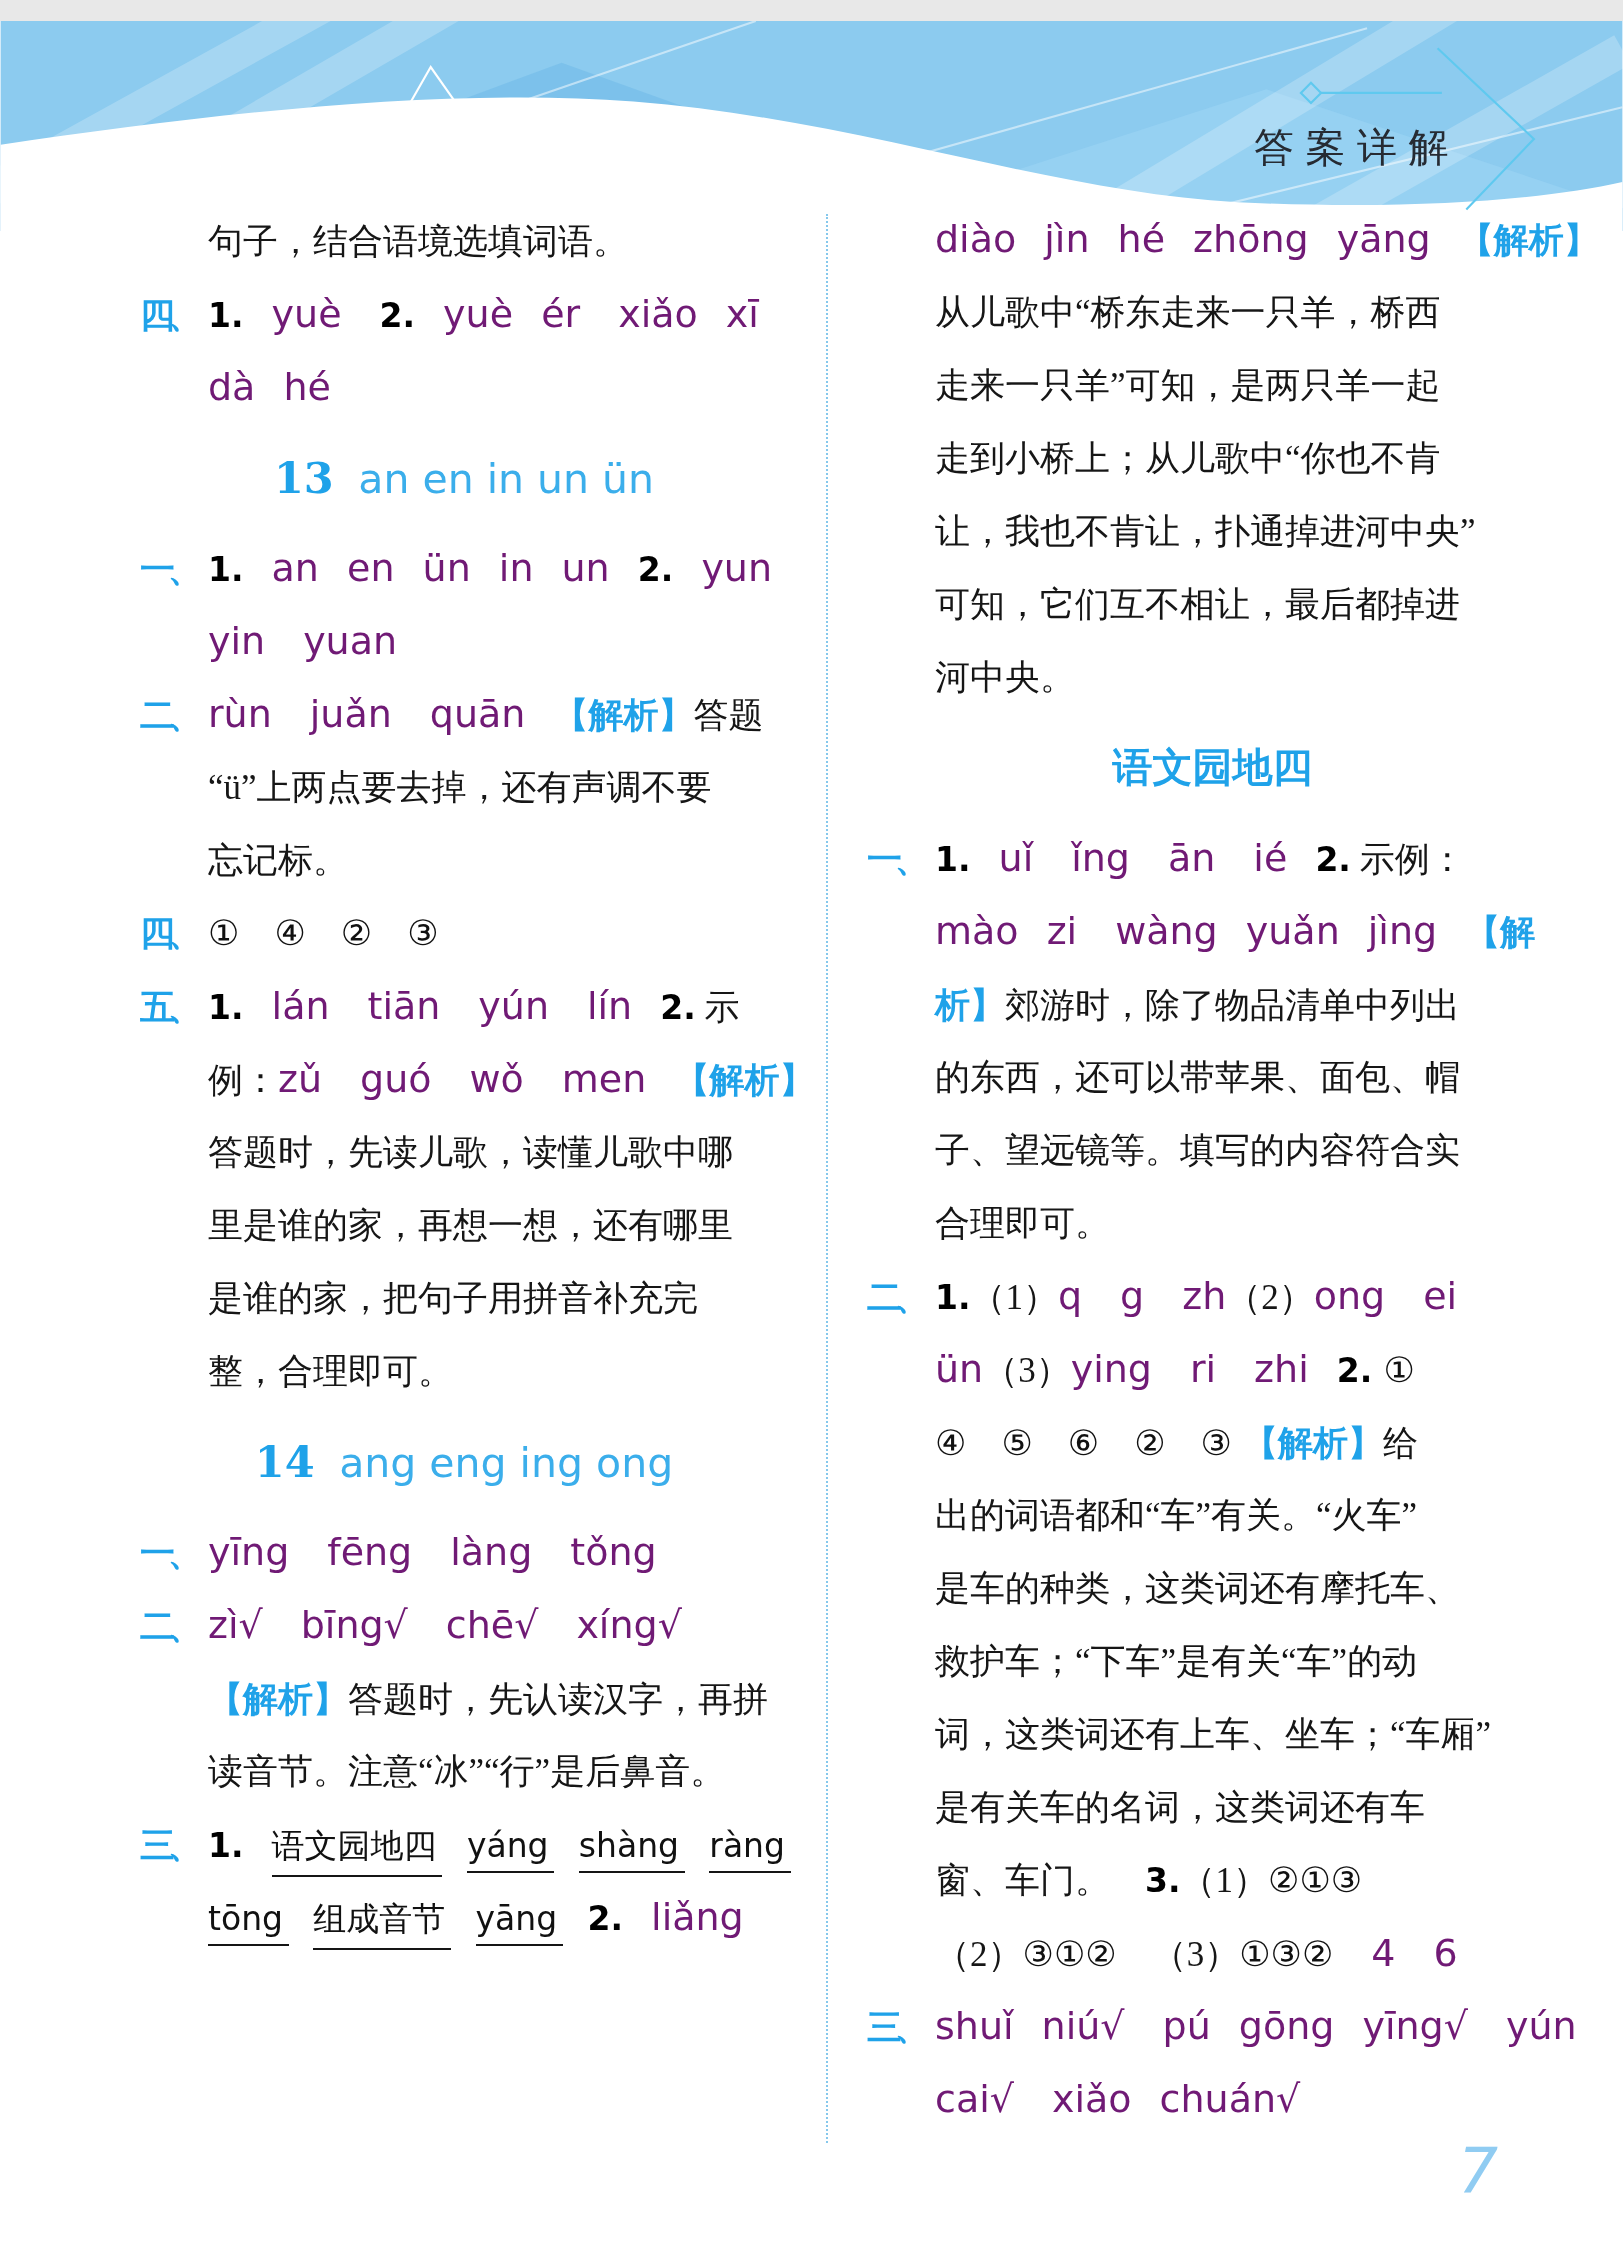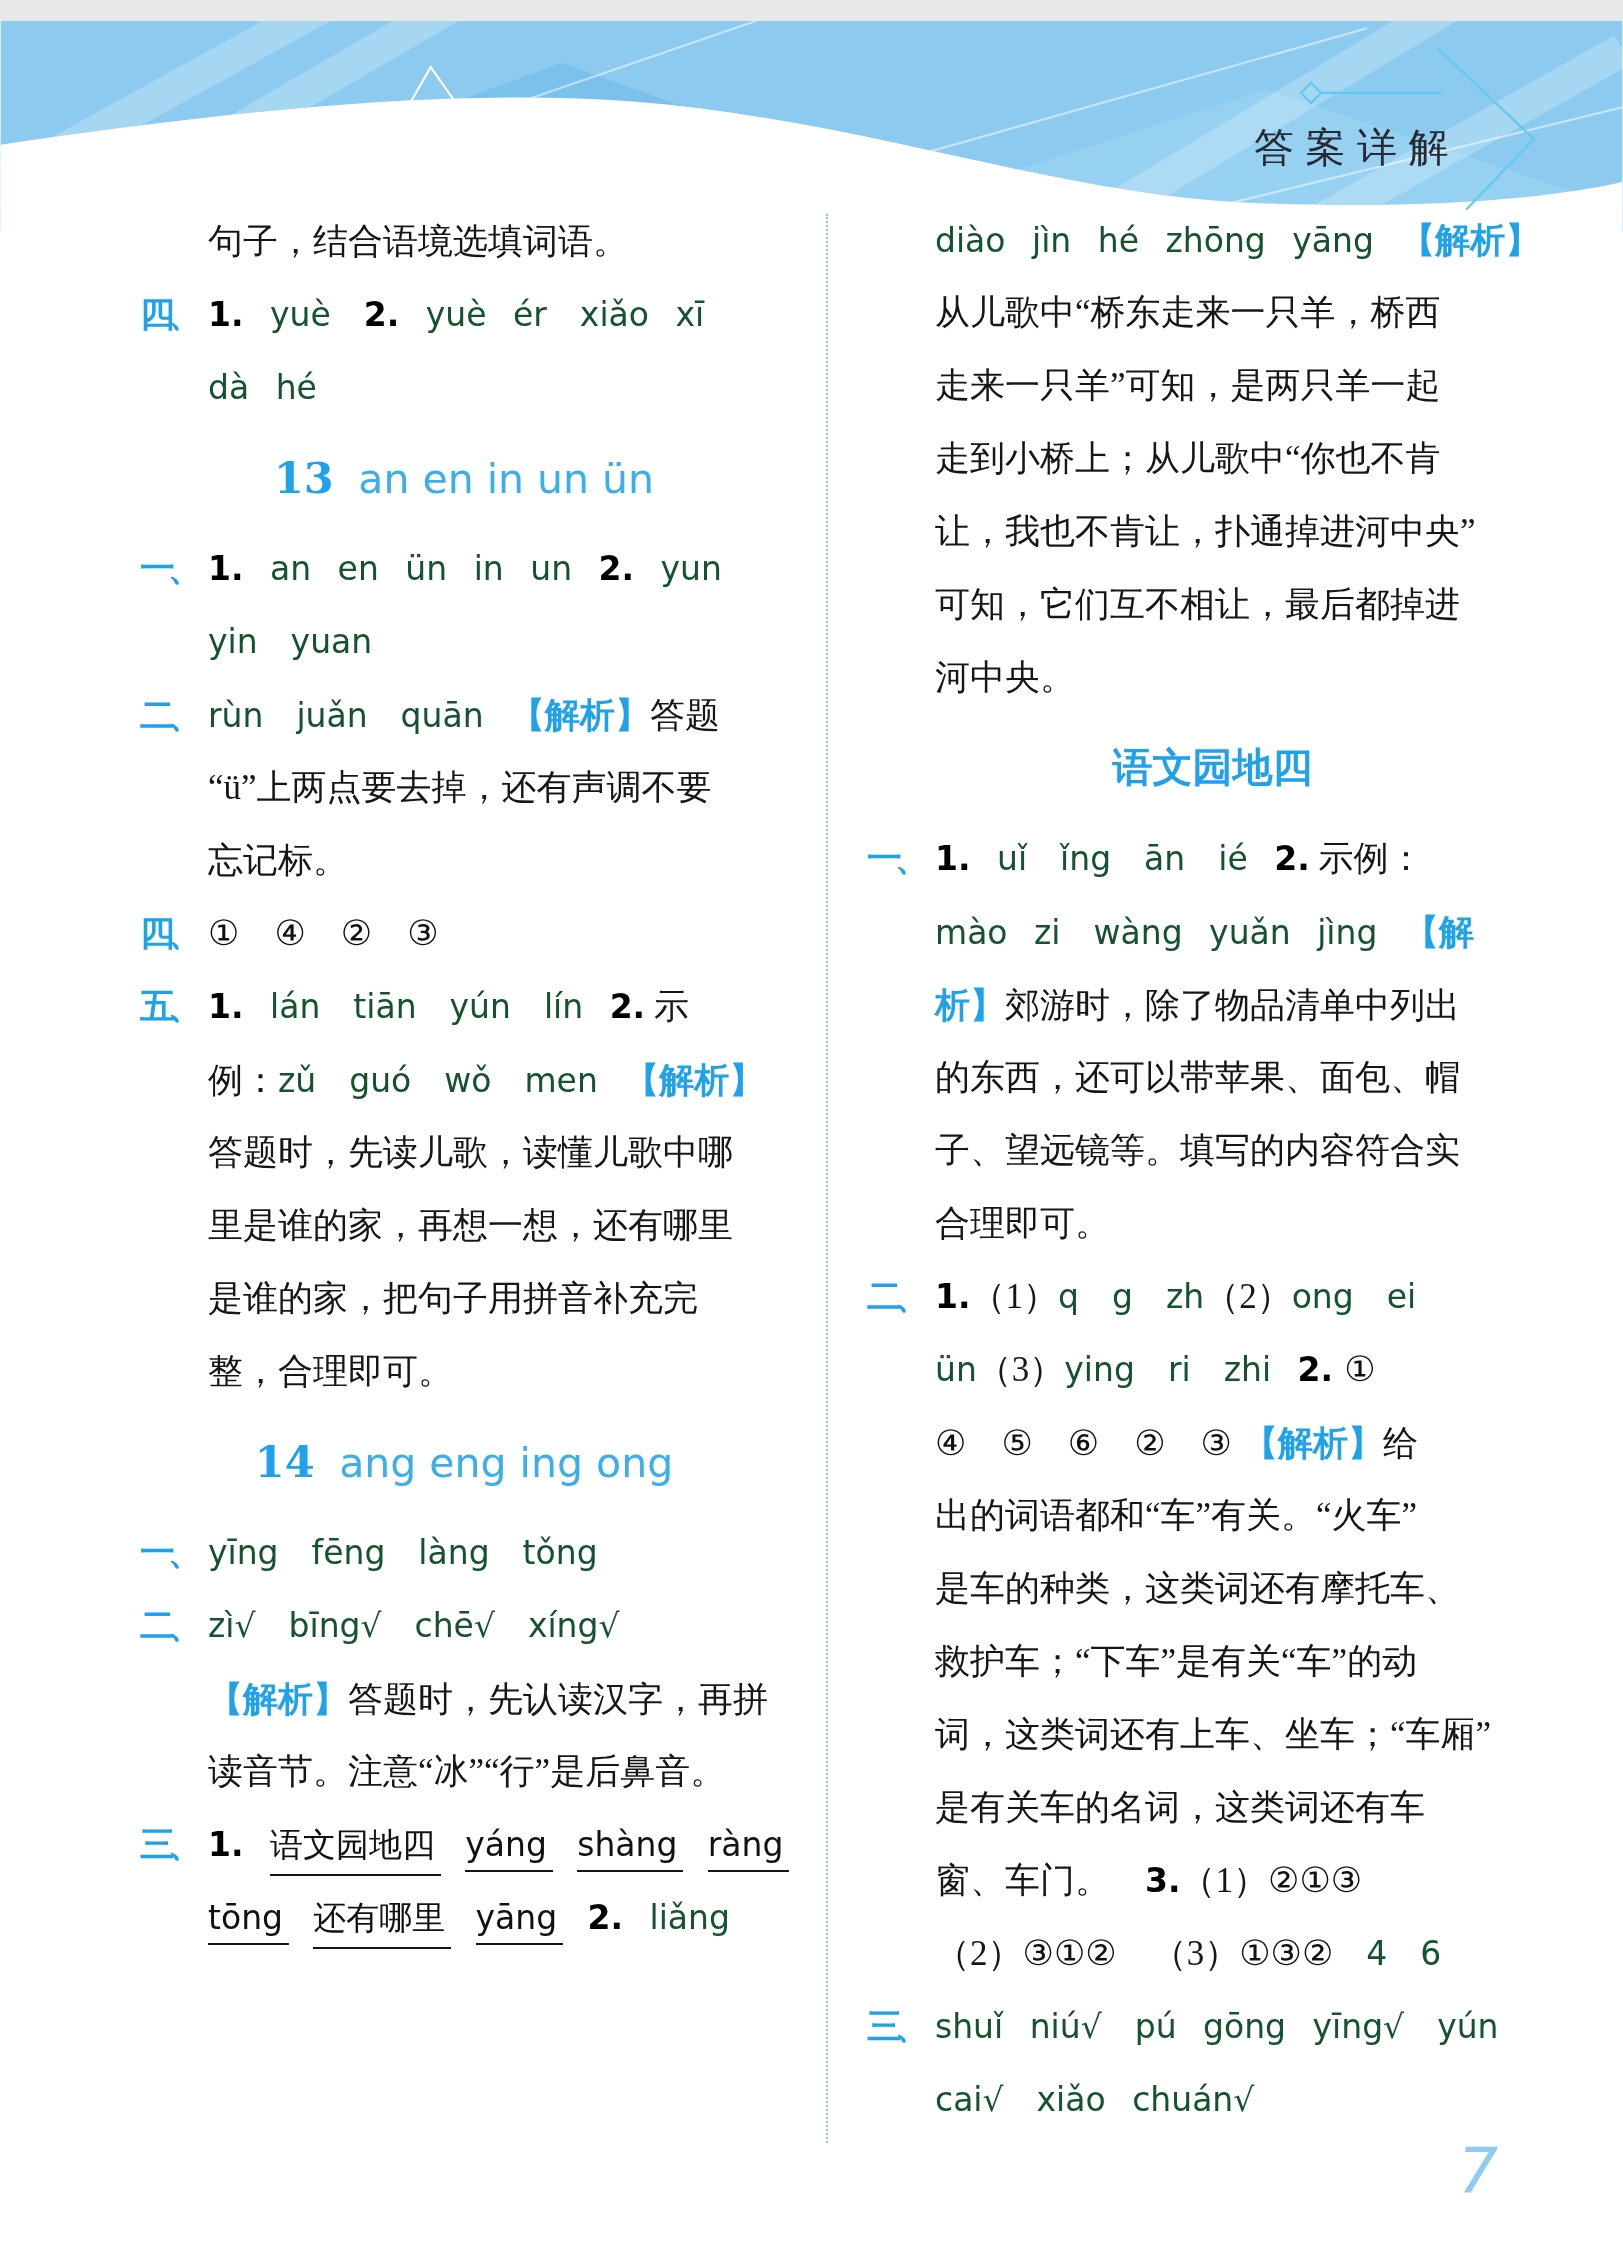--- a/index.html
+++ b/index.html
@@ -24,21 +24,21 @@
   .col{position:absolute;white-space:nowrap;}
   .col-left{left:140px;top:184px;width:648px;}
   .col-right{left:867px;top:182px;width:691px;}
   .line{height:73px;line-height:73px;font-size:35px;white-space:nowrap;}
   .line.ind{padding-left:68px;}
   .marker{
     display:inline-block;width:68px;letter-spacing:-7.2px;
     color:#1fa2e9;font-weight:700;font-family:"Liberation Serif",serif;
   }
   .seg-cn{font-family:"Liberation Serif",serif;color:#161616;}
-  .seg-py{font-family:"DejaVu Sans",sans-serif;font-size:33px;word-spacing:16px;color:#14532d;}
+  .seg-py{font-family:"DejaVu Sans",sans-serif;font-size:38px;word-spacing:16px;color:#701a75;}
   .seg-b{font-family:"DejaVu Sans",sans-serif;font-weight:700;font-size:33px;color:#000;}
   .seg-jx{font-family:"Liberation Sans",sans-serif;font-weight:700;color:#1fa2e9;}
   .seg-circ{font-family:"DejaVu Serif",serif;font-size:35px;color:#111;}
   .seg-u{
     display:inline-block;font-family:"DejaVu Sans",sans-serif;font-size:33px;color:#111;
     line-height:normal;border-bottom:2.2px solid #151515;padding:0 5.8px 5.8px 0;margin-right:24.5px;
   }
   .hdr{height:108px;line-height:108px;text-align:center;}
   .hdr-num{font-family:"DejaVu Serif",serif;font-weight:700;color:#1fa2e9;font-size:43px;margin-right:24.5px;}
   .hdr-txt{font-family:"DejaVu Sans",sans-serif;color:#3baeeb;font-size:41px;}
@@ -99,21 +99,21 @@
       <div class="line ind"><span class="seg-cn">答题时，先读儿歌，读懂儿歌中哪</span></div>
       <div class="line ind"><span class="seg-cn">里是谁的家，再想一想，还有哪里</span></div>
       <div class="line ind"><span class="seg-cn">是谁的家，把句子用拼音补充完</span></div>
       <div class="line ind"><span class="seg-cn">整，合理即可。</span></div>
       <div class="hdr"><span class="hdr-num">14</span><span class="hdr-txt">ang eng ing ong</span></div>
       <div class="line"><span class="marker">一、</span><span class="seg-py">yīng　fēng　làng　tǒng</span></div>
       <div class="line"><span class="marker">二、</span><span class="seg-py">zì√　bīng√　chē√　xíng√</span></div>
       <div class="line ind"><span class="seg-jx">【解析】</span><span class="seg-cn">答题时，先认读汉字，再拼</span></div>
       <div class="line ind"><span class="seg-cn">读音节。注意“冰”“行”是后鼻音。</span></div>
       <div class="line"><span class="marker">三、</span><span class="seg-b">1.</span><span class="seg-py"> </span><span class="seg-u">语文园地四</span><span class="seg-u">yáng</span><span class="seg-u">shàng</span><span class="seg-u">ràng</span></div>
-      <div class="line ind"><span class="seg-u">tōng</span><span class="seg-u">还有哪里</span><span class="seg-u">yāng</span><span class="seg-b">2.</span><span class="seg-py"> liǎng</span></div>
+      <div class="line ind"><span class="seg-u">tōng</span><span class="seg-u">组成音节</span><span class="seg-u">yāng</span><span class="seg-b">2.</span><span class="seg-py"> liǎng</span></div>
     </div>
   <div class="col col-right" id="col-right">
       <div class="line ind"><span class="seg-py">diào jìn hé zhōng yāng </span><span class="seg-jx">【解析】</span></div>
       <div class="line ind"><span class="seg-cn">从儿歌中“桥东走来一只羊，桥西</span></div>
       <div class="line ind"><span class="seg-cn">走来一只羊”可知，是两只羊一起</span></div>
       <div class="line ind"><span class="seg-cn">走到小桥上；从儿歌中“你也不肯</span></div>
       <div class="line ind"><span class="seg-cn">让，我也不肯让，扑通掉进河中央”</span></div>
       <div class="line ind"><span class="seg-cn">可知，它们互不相让，最后都掉进</span></div>
       <div class="line ind"><span class="seg-cn">河中央。</span></div>
       <div class="hdr"><span class="hdr-cn">语文园地四</span></div>

